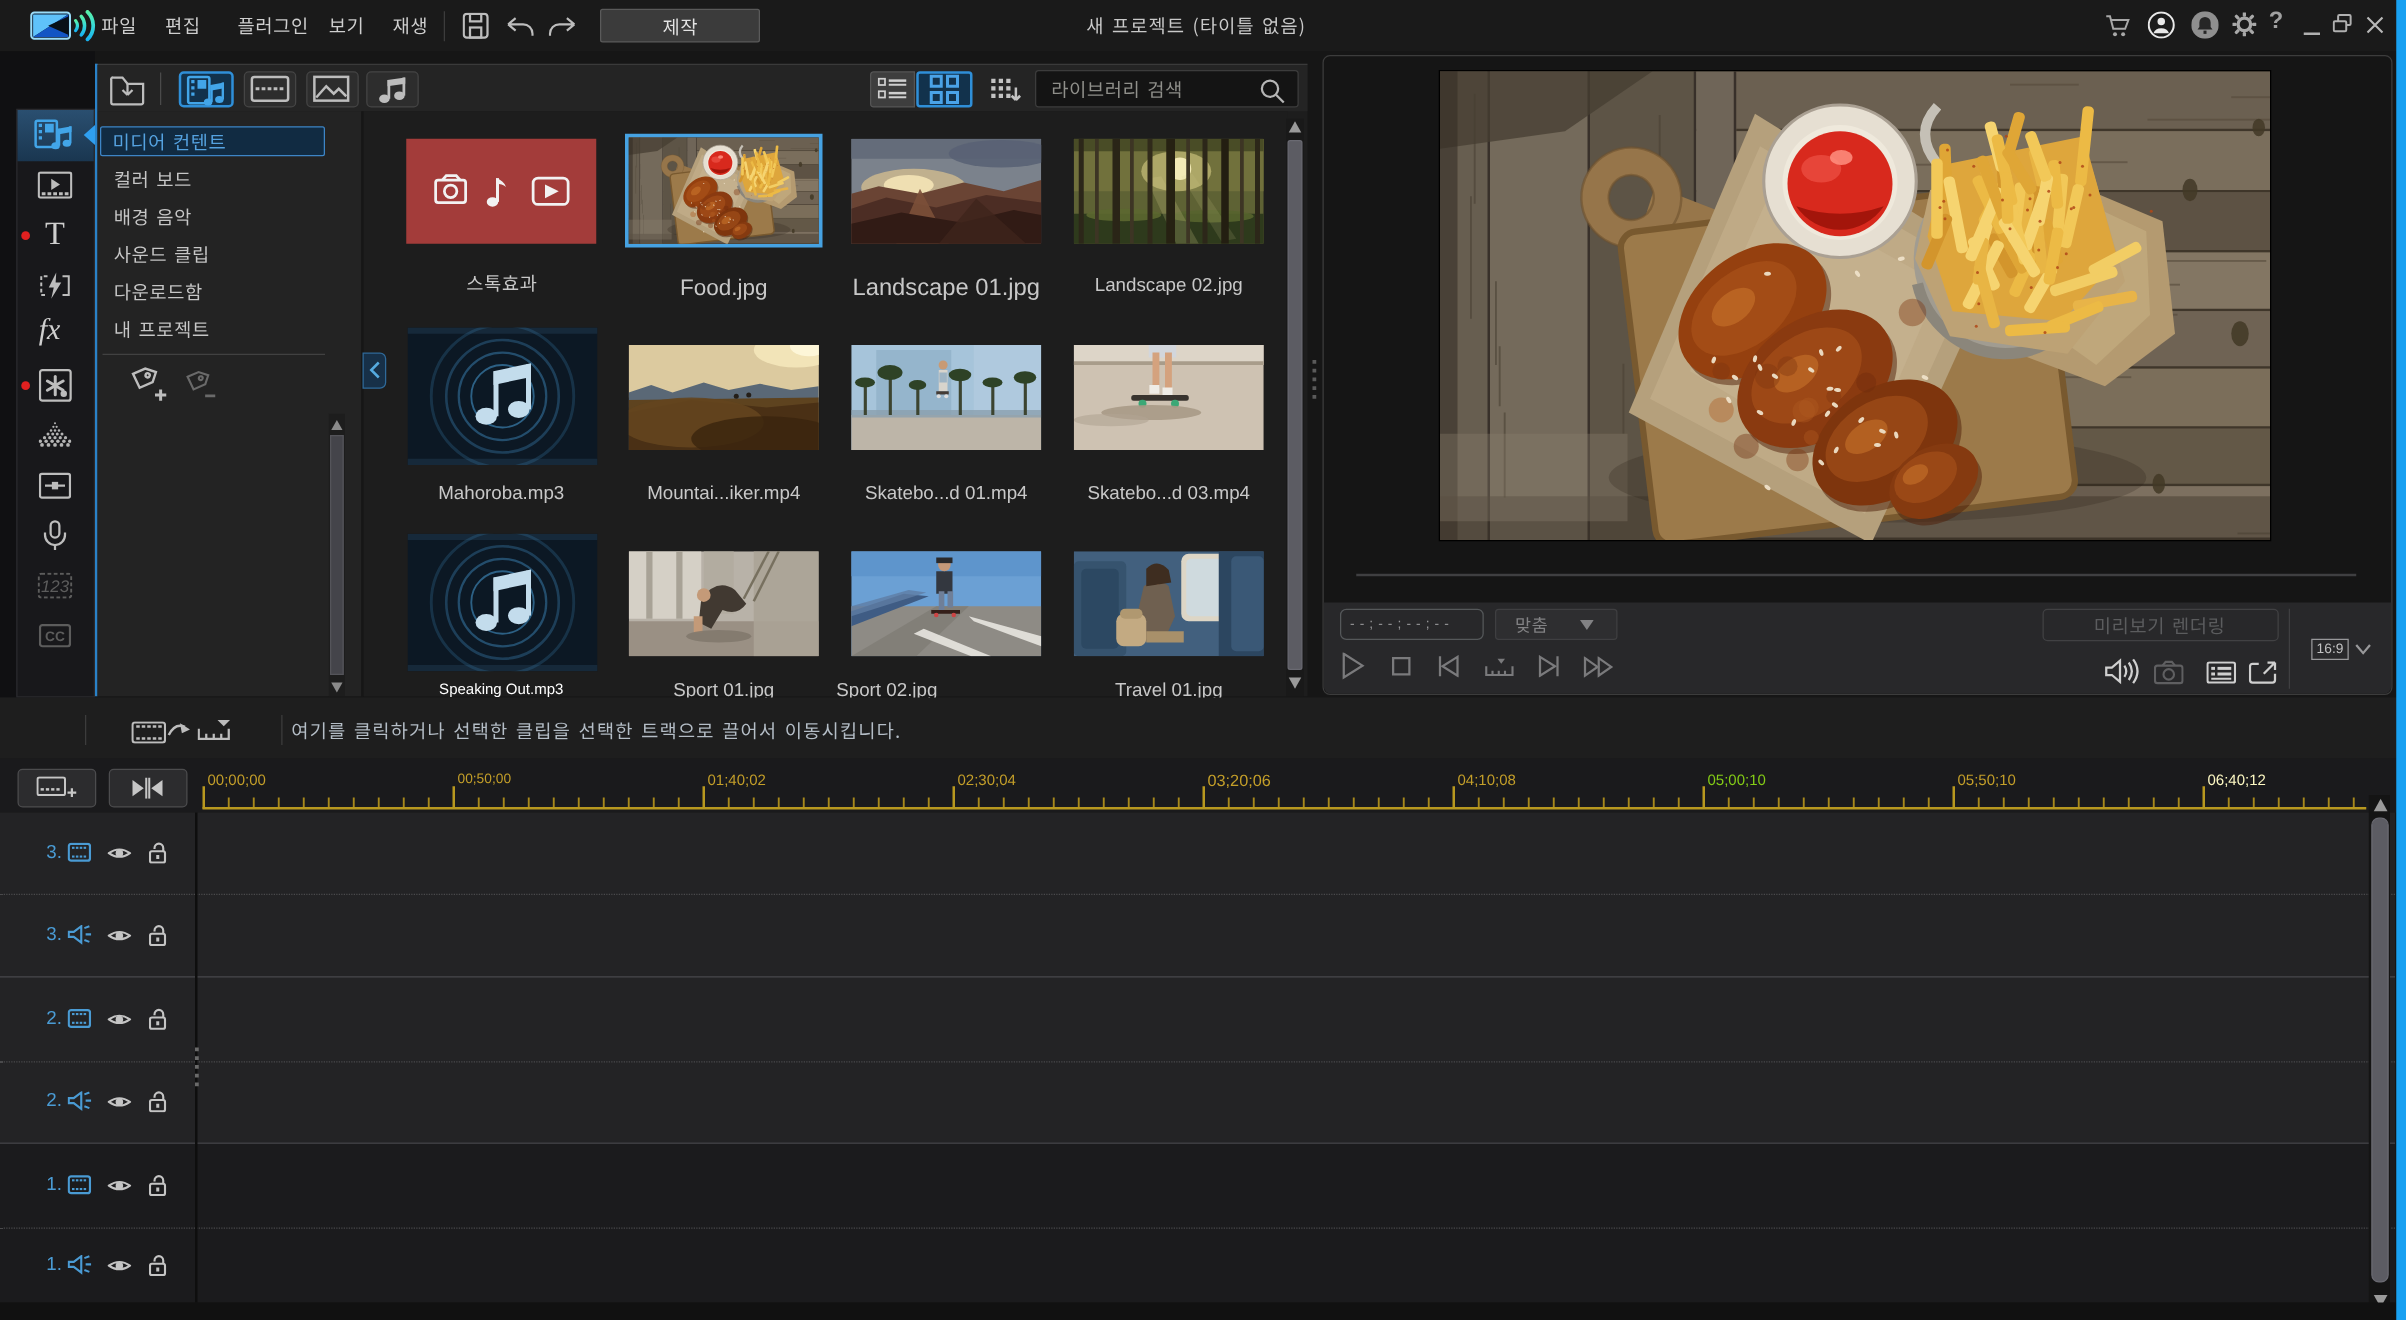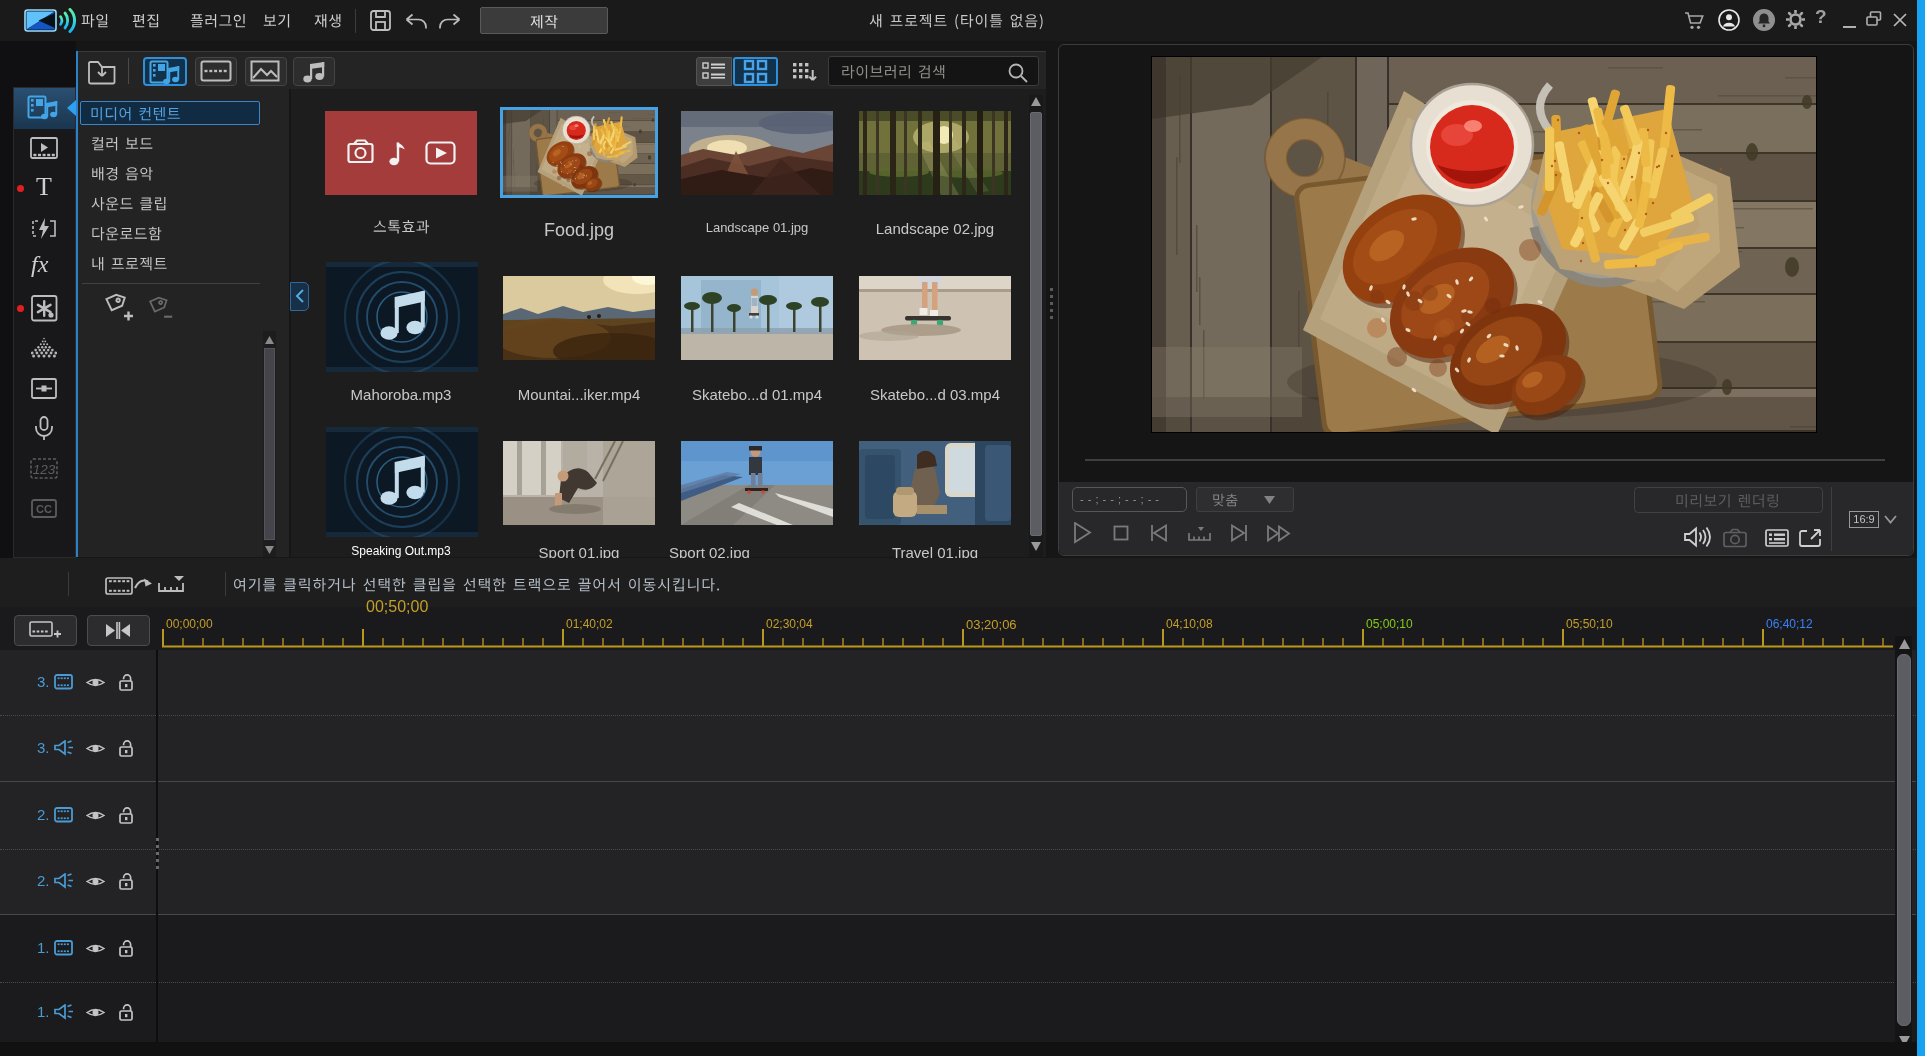--- a/index.html
+++ b/index.html
@@ -863,21 +863,21 @@
     </svg>
 <svg style="position:absolute;left:372.5px;top:216.7px;overflow:visible" width="57.0" height="19.5">
       <g fill="#c8c8c8" transform="translate(0,15.30) scale(0.015000,-0.015000)">
         <use href="#k48" x="0"></use>
         <use href="#k49" x="950"></use>
         <use href="#k50" x="1900"></use>
         <use href="#k51" x="2850"></use>
       </g>
     </svg>
 <div class="ab" style="left:491px;top:220px;font-size:18px;color:#c8c8c8;text-align:center;width:176px">Food.jpg</div>
-<div class="ab" style="left:669px;top:220px;font-size:13px;color:#c8c8c8;text-align:center;width:176px">Landscape 01.jpg</div>
+<div class="ab" style="left:669px;top:220px;font-size:19px;color:#c8c8c8;text-align:center;width:176px">Landscape 01.jpg</div>
 <div class="ab" style="left:847px;top:220px;font-size:15px;color:#c8c8c8;text-align:center;width:176px">Landscape 02.jpg</div>
 <div class="ab" style="left:313px;top:386px;font-size:15px;color:#c8c8c8;text-align:center;width:176px">Mahoroba.mp3</div>
 <div class="ab" style="left:491px;top:386px;font-size:15px;color:#c8c8c8;text-align:center;width:176px">Mountai...iker.mp4</div>
 <div class="ab" style="left:669px;top:386px;font-size:15px;color:#c8c8c8;text-align:center;width:176px">Skatebo...d 01.mp4</div>
 <div class="ab" style="left:847px;top:386px;font-size:15px;color:#c8c8c8;text-align:center;width:176px">Skatebo...d 03.mp4</div>
 <div class="ab" style="left:313px;top:544px;font-size:12px;color:#ffffff;text-align:center;width:176px">Speaking Out.mp3</div>
 <div class="ab" style="left:491px;top:544px;font-size:15px;color:#c8c8c8;text-align:center;width:176px">Sport 01.jpg</div>
 <div class="ab" style="left:669px;top:544px;font-size:15px;color:#c8c8c8;text-align:left;width:176px">Sport 02.jpg</div>
 <div class="ab" style="left:847px;top:544px;font-size:15px;color:#c8c8c8;text-align:center;width:176px">Travel 01.jpg</div>
 <div class="ab" style="left:1029px;top:95px;width:14px;height:462px;background:#191919"></div>
@@ -1156,28 +1156,28 @@
       <line x1="1763" y1="11" x2="1763" y2="29" stroke="#b8981f" stroke-width="2"></line>
       <line x1="1783" y1="20" x2="1783" y2="29" stroke="#a8891c" stroke-width="1.5"></line>
       <line x1="1803" y1="20" x2="1803" y2="29" stroke="#a8891c" stroke-width="1.5"></line>
       <line x1="1823" y1="20" x2="1823" y2="29" stroke="#a8891c" stroke-width="1.5"></line>
       <line x1="1843" y1="20" x2="1843" y2="29" stroke="#a8891c" stroke-width="1.5"></line>
       <line x1="1863" y1="20" x2="1863" y2="29" stroke="#a8891c" stroke-width="1.5"></line>
       <line x1="1883" y1="20" x2="1883" y2="29" stroke="#a8891c" stroke-width="1.5"></line>
       <line x1="162" y1="28.5" x2="1893" y2="28.5" stroke="#b8981f" stroke-width="2"></line>
     </svg>
 <div class="ab" style="left:166px;top:617px;font-size:12px;color:#c49f29">00;00;00</div>
-<div class="ab" style="left:366px;top:598px;font-size:16px;color:#c49f29">00;50;00</div>
+<div class="ab" style="left:366px;top:617px;font-size:11px;color:#c49f29">00;50;00</div>
 <div class="ab" style="left:566px;top:617px;font-size:12px;color:#c49f29">01;40;02</div>
 <div class="ab" style="left:766px;top:617px;font-size:12px;color:#c49f29">02;30;04</div>
 <div class="ab" style="left:966px;top:617px;font-size:13px;color:#c49f29">03;20;06</div>
 <div class="ab" style="left:1166px;top:617px;font-size:12px;color:#c49f29">04;10;08</div>
 <div class="ab" style="left:1366px;top:617px;font-size:12px;color:#84cc16">05;00;10</div>
 <div class="ab" style="left:1566px;top:617px;font-size:12px;color:#c49f29">05;50;10</div>
-<div class="ab" style="left:1766px;top:617px;font-size:12px;color:#3b82f6">06;40;12</div>
+<div class="ab" style="left:1766px;top:617px;font-size:12px;color:#fef9c3">06;40;12</div>
 <div class="ab" style="left:0px;top:650px;width:1916px;height:264px;background:#232325"></div>
 <div class="ab" style="left:0px;top:914px;width:1916px;height:128px;background:#1b1b1d"></div>
 <div class="ab" style="left:0px;top:715px;width:1916px;height:1px;border-top:1px dotted #4a4a4c"></div>
 <div class="ab" style="left:0px;top:781px;width:1916px;height:1px;background:#48484c"></div>
 <div class="ab" style="left:0px;top:849px;width:1916px;height:1px;border-top:1px dotted #4a4a4c"></div>
 <div class="ab" style="left:0px;top:914px;width:1916px;height:1px;background:#48484c"></div>
 <div class="ab" style="left:0px;top:982px;width:1916px;height:1px;border-top:1px dotted #4a4a4c"></div>
 <div class="ab" style="left:156px;top:650px;width:2px;height:392px;background:#0e0e0e"></div>
 <div class="ab" style="left:156px;top:838px;width:3px;height:3px;background:#6a6a6a"></div>
 <div class="ab" style="left:156px;top:845px;width:3px;height:3px;background:#6a6a6a"></div>

